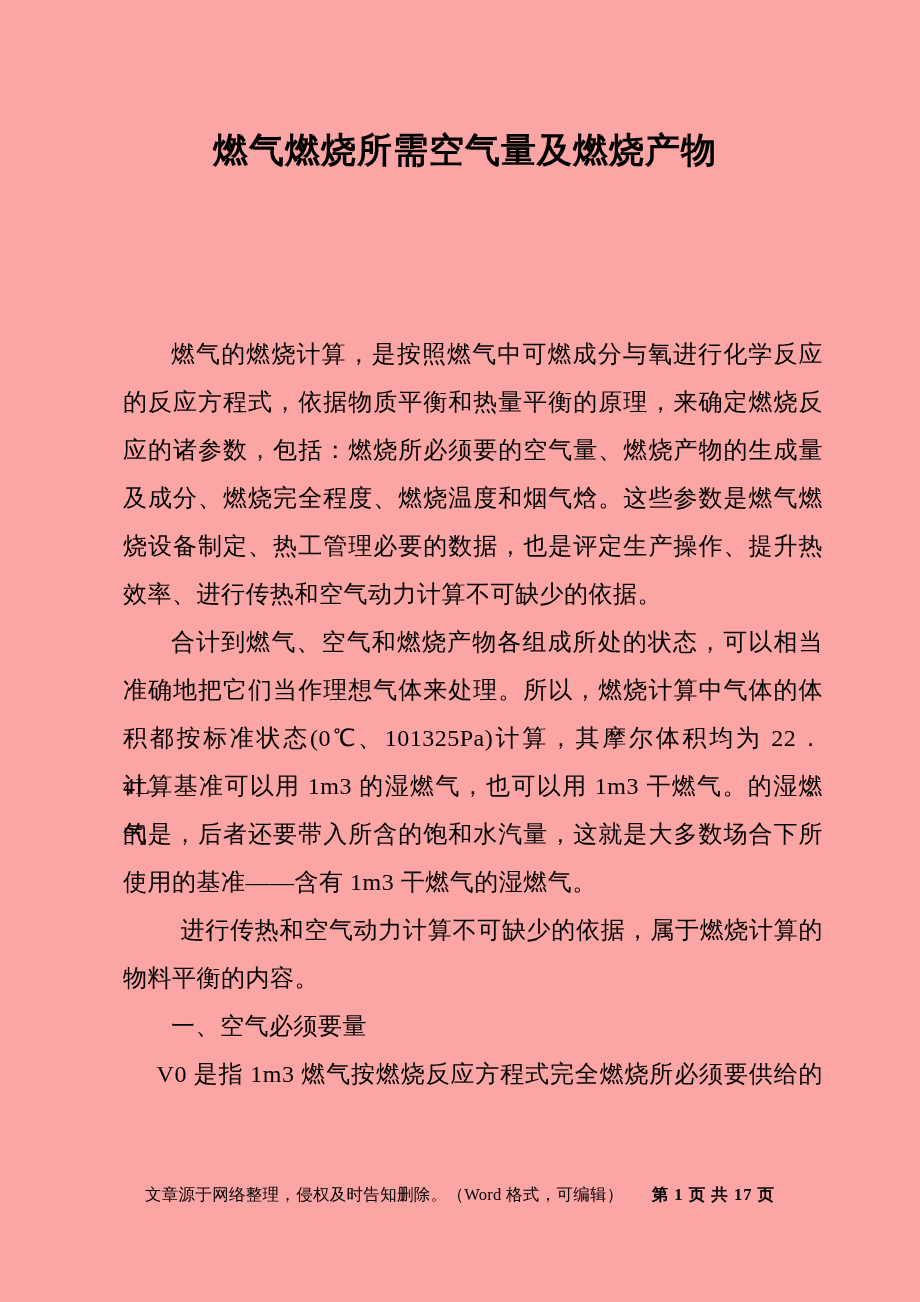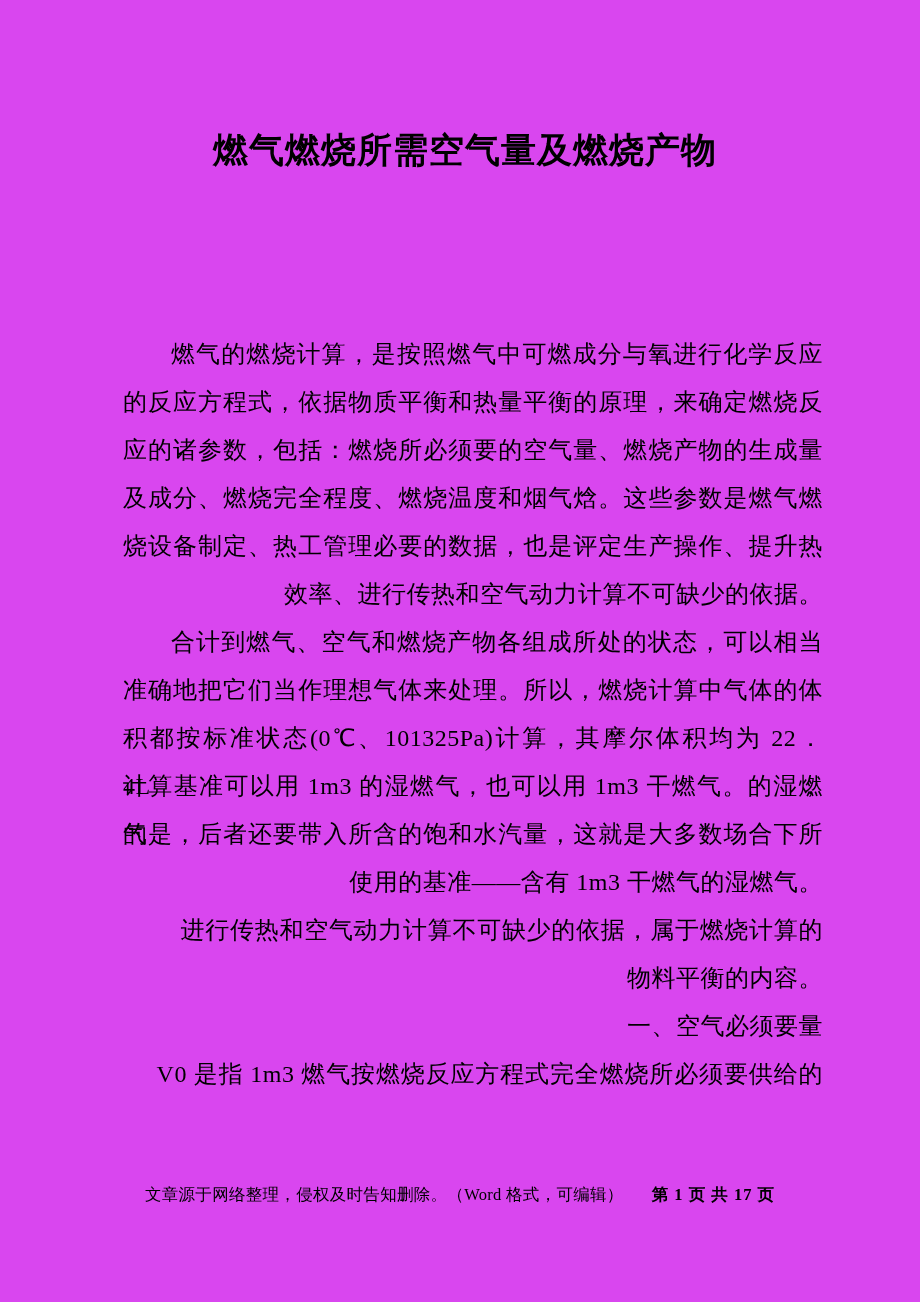--- a/index.html
+++ b/index.html
@@ -4,21 +4,21 @@
 <style>
   html, body {
     margin: 0;
     padding: 0;
     background: #ffffff;
   }
   .page {
     position: relative;
     width: 920px;
     height: 1302px;
-    background: #d946ef;
+    background: #fca5a5;
     color: #000000;
     font-family: "Liberation Serif", serif;
     box-sizing: border-box;
     padding: 125px 105px 0 115px;
     overflow: hidden;
   }
   .doc-title {
     font-size: 35px;
     font-weight: bold;
     line-height: 52px;
@@ -29,21 +29,21 @@
   }
   .doc-body {
     width: 700px;
     margin-left: 8px;
   }
   .line {
     font-size: 24px;
     line-height: 48px;
     height: 48px;
     letter-spacing: 0.5px;
-    text-align: right;
+    text-align: left;
     overflow: visible;
     white-space: nowrap;
   }
   .line.just {
     white-space: normal;
     text-align: justify;
     text-align-last: justify;
   }
   .page-footer {
     position: absolute;

